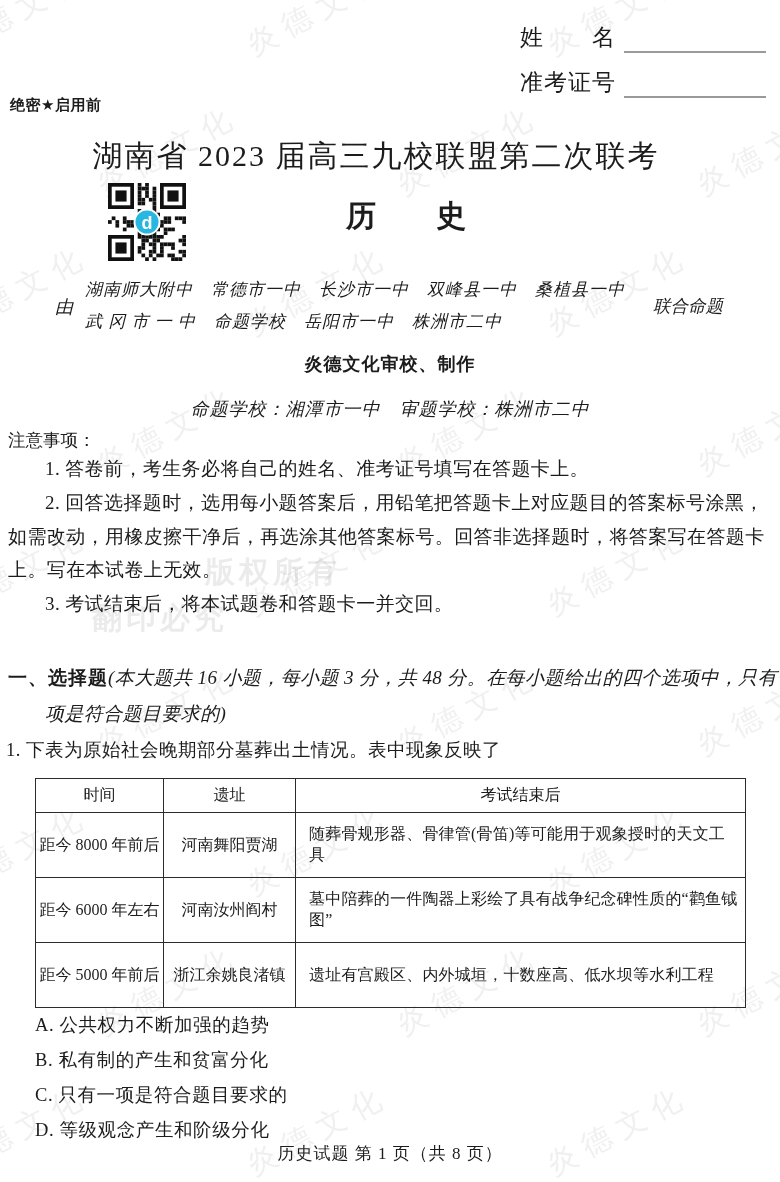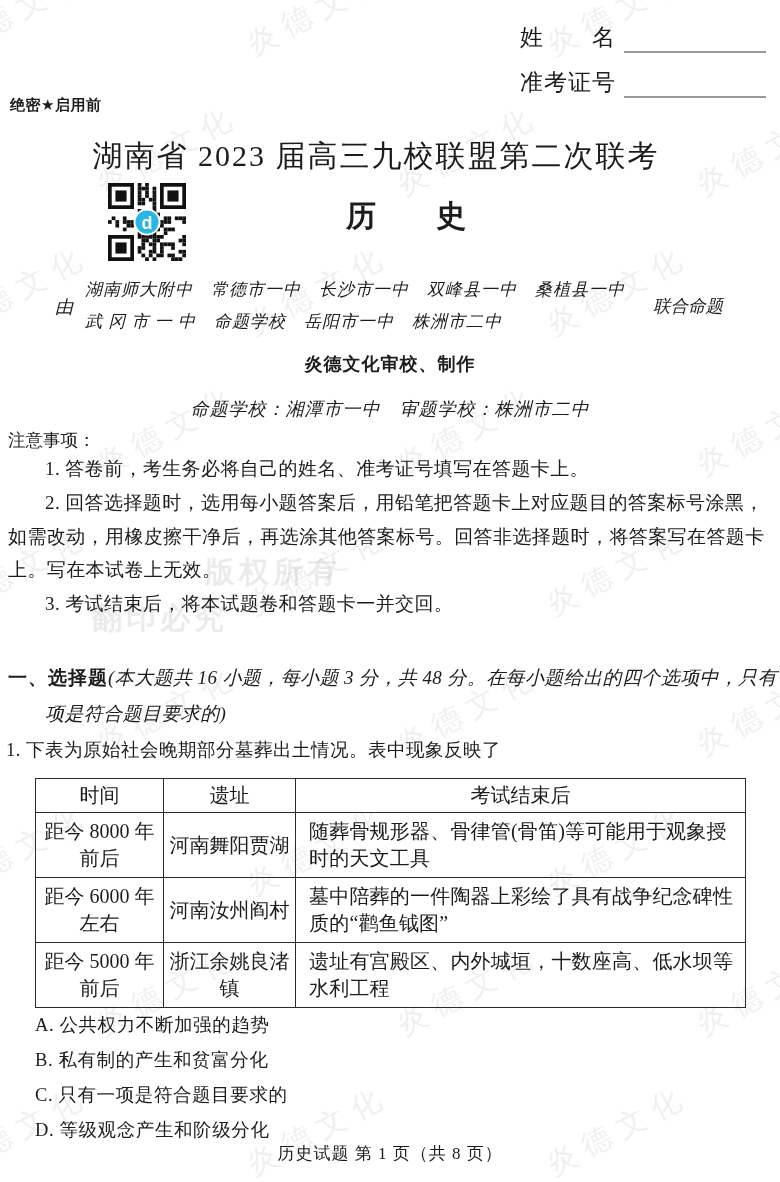--- a/index.html
+++ b/index.html
@@ -21,21 +21,21 @@
   .org-joint{left:653px;top:294px;font-size:17.5px;}
   .producer{left:0;top:352px;width:780px;text-align:center;font-size:18px;font-weight:bold;letter-spacing:1px;}
   .proposer{left:0;top:397px;width:780px;text-align:center;font-size:18px;letter-spacing:1px;}
   .notices-h{left:8px;top:428px;font-size:17.5px;font-weight:normal;}
   .notices{left:8px;top:452px;width:766px;font-size:19px;line-height:33.8px;letter-spacing:0.4px;}
   .notices p{margin:0;text-indent:37px;}
   .sec-head{left:8px;top:660px;width:766px;font-size:19px;line-height:36px;padding-left:37px;text-indent:-37px;letter-spacing:0.4px;}
   .sec-head b{font-family:"Liberation Sans","DejaVu Sans",sans-serif;font-style:normal;letter-spacing:1px;}
   .stem{left:6px;top:737px;font-size:18.5px;letter-spacing:0.5px;}
   table.qt{position:absolute;left:35px;top:778px;border-collapse:collapse;table-layout:fixed;
-           font-size:20px;color:#1c1c1c;}
+           font-size:16px;color:#1c1c1c;}
   table.qt th,table.qt td{border:1.5px solid #2b2b2b;font-weight:normal;padding:0;}
   table.qt th{height:33px;text-align:center;}
   table.qt td{height:64px;text-align:center;}
   table.qt td.find{text-align:left;padding-left:13px;padding-right:6px;letter-spacing:0.2px;}
   .c-time{width:127px;} .c-site{width:131px;} .c-find{width:449px;}
   .options{left:35px;top:1008px;font-size:18.5px;line-height:35px;letter-spacing:0.6px;}
   .options div{height:35px;}
   .footer{left:0;top:1142px;width:780px;text-align:center;font-size:17px;letter-spacing:1px;}
   
   .wm{position:absolute;transform:rotate(-28deg);color:rgba(130,130,140,0.12);

